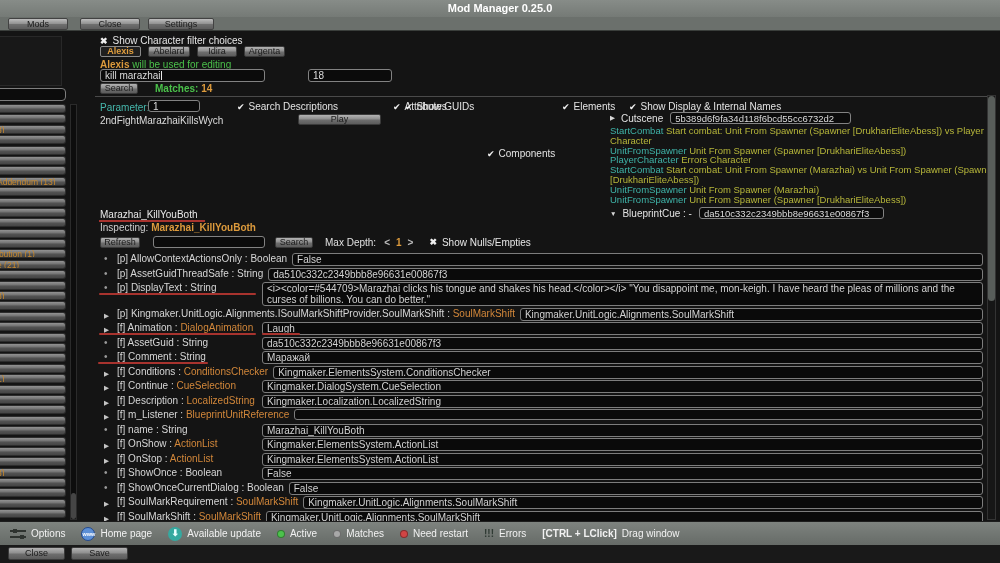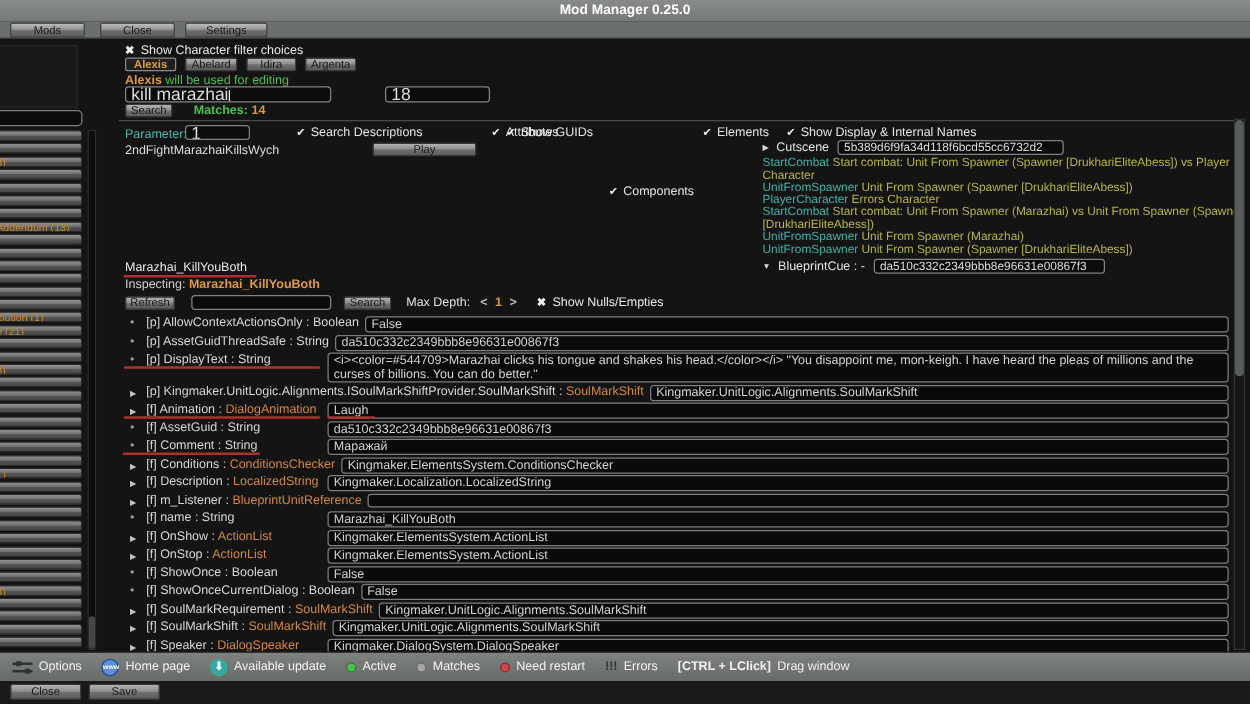--- a/index.html
+++ b/index.html
@@ -22,21 +22,21 @@
   .main { position:absolute; left:0; top:31px; width:1000px; height:490px; background:#141414; }
   .statusbar { position:absolute; left:0; top:521px; width:1000px; height:24px;
     background: linear-gradient(#7e837f,#666b67); border-top:1px solid #1d1d1d;
     display:flex; align-items:center; padding-left:10px; gap:16px; color:#f2f2f2; }
   .footer { position:absolute; left:0; top:545px; width:1000px; height:18px; background:#191919; }
   
   .btn { display:inline-block; border-radius:2px; border:1px solid #3a3a3a; color:#1b1b1b;
     font-size:9px; text-align:center;
     background: linear-gradient(180deg,#b2b2b2,#8f8f8f 45%,#6e6e6e 55%,#5c5c5c); }
   .inputbox { background:#0b0b0b; border:1px solid #828282; border-radius:3px;
-    color:#dcdcdc; font-size:14px; padding:0 4px; line-height:11px; overflow:hidden; white-space:nowrap; }
+    color:#dcdcdc; font-size:10px; padding:0 4px; line-height:11px; overflow:hidden; white-space:nowrap; }
   .abs { position:absolute; }
   .orange { color:#dc9a3c; }
   .teal { color:#46b8ad; }
   .green { color:#4ac04a; }
   .chkmark { color:#f2f2f2; font-size:9px; margin-right:4px; }
   .xmark { color:#efefef; font-size:9px; margin-right:5px; font-weight:bold; }
   
   .side-panel { position:absolute; left:0; top:5px; width:62px; height:50px;
     background:#181818; border:1px solid #282828; border-left:none; }
   .side-input { position:absolute; left:-6px; top:57px; width:72px; height:13px;
@@ -268,20 +268,25 @@
         <span class="pvalue">Маражай</span>
         <div class="ul ul-short"></div>
       </div>
       <div class="prow">
         <span class="marker tri">▶</span>
         <span class="plabel">[f] Conditions : <span class="type-orange">ConditionsChecker</span></span>
         <span class="pvalue">Kingmaker.ElementsSystem.ConditionsChecker</span>
       </div>
       <div class="prow">
         <span class="marker tri">▶</span>
+        <span class="plabel">[f] Continue : <span class="type-orange">CueSelection</span></span>
+        <span class="pvalue">Kingmaker.DialogSystem.CueSelection</span>
+      </div>
+      <div class="prow">
+        <span class="marker tri">▶</span>
         <span class="plabel">[f] Description : <span class="type-orange">LocalizedString</span></span>
         <span class="pvalue">Kingmaker.Localization.LocalizedString</span>
       </div>
       <div class="prow">
         <span class="marker tri">▶</span>
         <span class="plabel">[f] m_Listener : <span class="type-orange">BlueprintUnitReference</span></span>
         <span class="pvalue"></span>
       </div>
       <div class="prow">
         <span class="marker">•</span>

